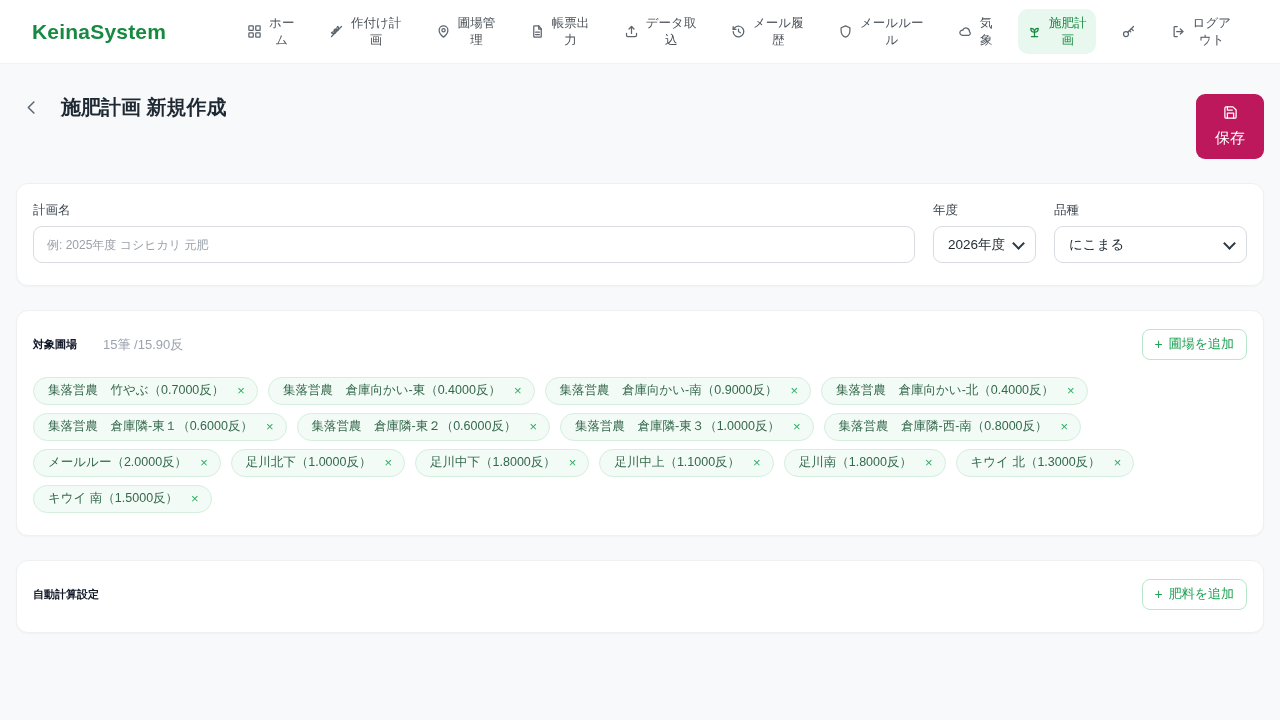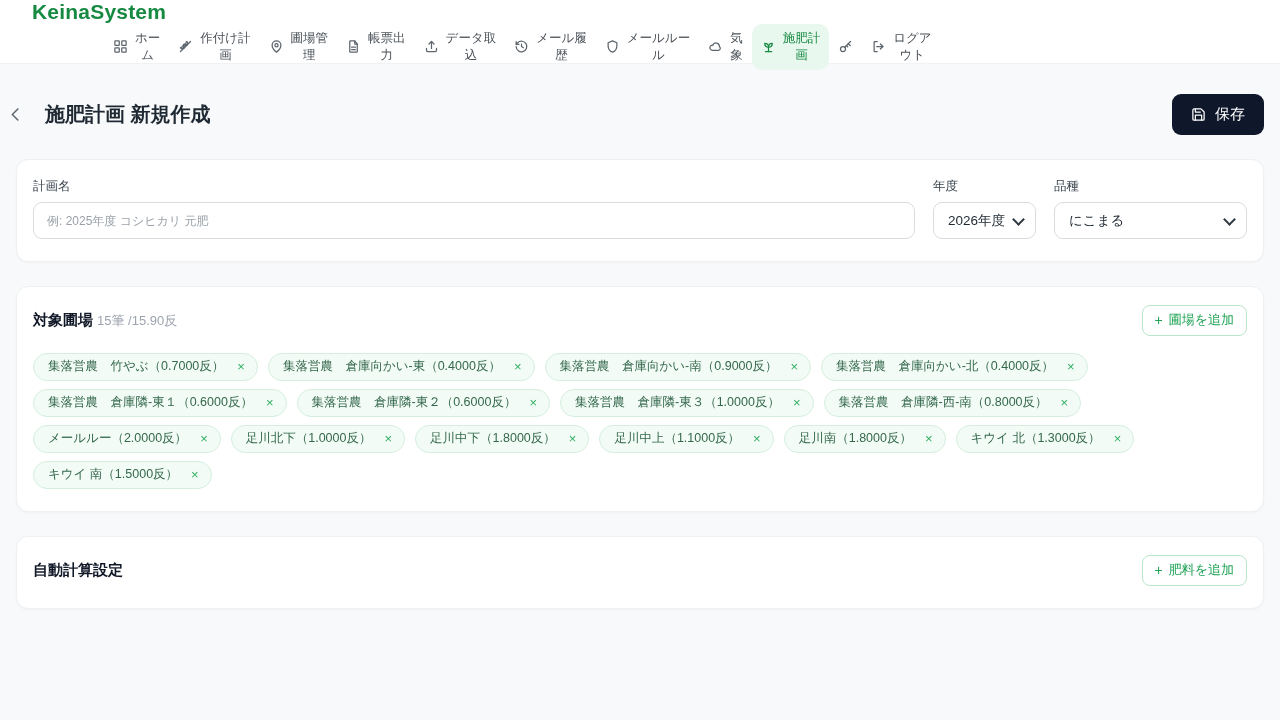--- a/index.html
+++ b/index.html
@@ -10,23 +10,22 @@
     color: #212b36;
     overflow: hidden;
   }
 
   
   .header {
     height: 64px;
     background: #ffffff;
     border-bottom: 1px solid #f1f2f4;
     display: flex;
-    align-items: flex-start;
+    align-items: center;
     padding: 0 40px 0 32px;
-    flex-direction: column;
   }
   .logo {
     font-size: 21px;
     font-weight: 700;
     letter-spacing: .2px;
     white-space: nowrap;
   }
   .nav {
     flex: 1;
     display: flex;
@@ -48,43 +47,43 @@
   }
   .nav-item .nav-icon { display: flex; color: #5d656d; }
   .nav-item .nav-icon svg { width: 15px; height: 15px; }
   .nav-label { white-space: pre-line; text-align: center; }
   .nav-item.active { background: #e9f8ef; color: #178a42; }
   .nav-item.active .nav-icon { color: #178a42; }
 
   
   .title-row {
     display: flex;
-    align-items: center;
-    padding: 30px 16px 24px 2px;
+    padding: 30px 16px 24px 18px;
   }
   .back-btn {
     background: none; border: none; cursor: pointer;
     color: #606a74; display: flex; padding: 4px;
   }
   .back-btn svg { width: 19px; height: 19px; }
   .page-title {
     font-size: 20px;
     font-weight: 700;
     color: #1f2933;
     margin-left: 16px;
   }
   .save-btn {
     margin-left: auto;
     display: flex; align-items: center; gap: 9px;
-    background: #0f172a; color: #ffffff;
+    background: #be185d; color: #ffffff;
     border: none; border-radius: 9px;
     padding: 11px 19px;
     font-size: 15px;
     cursor: pointer;
     font-family: inherit;
+    flex-direction: column;
   }
   .save-btn svg { width: 15px; height: 15px; }
 
   
   .card {
     background: #ffffff;
     border: 1px solid #eef0f2;
     border-radius: 12px;
     box-shadow: 0 1px 2px rgba(20,30,40,.03);
     margin: 0 16px 24px 16px;
@@ -136,22 +135,22 @@
     border-right: 2px solid #2f3942;
     border-bottom: 2px solid #2f3942;
     transform: rotate(45deg);
     pointer-events: none;
   }
   .w-year { flex: 0 0 103px; }
   .w-variety { flex: 0 0 193px; }
 
   
   .section-head { display: flex; align-items: center; }
-  .section-title { font-size: 15px; font-weight: 700; color: #111827; }
-  .section-summary { font-size: 13px; color: #9ca3af; margin-left: 4px; }
+  .section-title { font-size: 11px; font-weight: 700; color: #111827; }
+  .section-summary { font-size: 13px; color: #9ca3af; margin-left: 26px; }
   .outline-btn {
     margin-left: auto;
     display: flex; align-items: center; gap: 6px;
     background: #ffffff;
     border: 1px solid #b9e7ca;
     color: #1ea254;
     border-radius: 8px;
     padding: 5px 12px 6px 12px;
     font-size: 13px;
     font-family: inherit;

